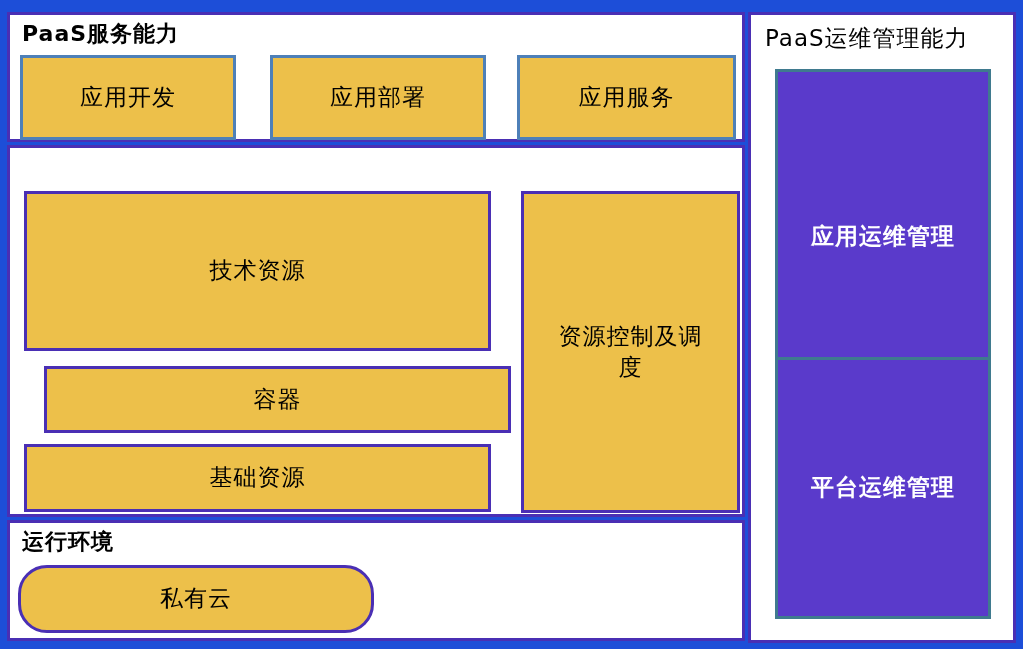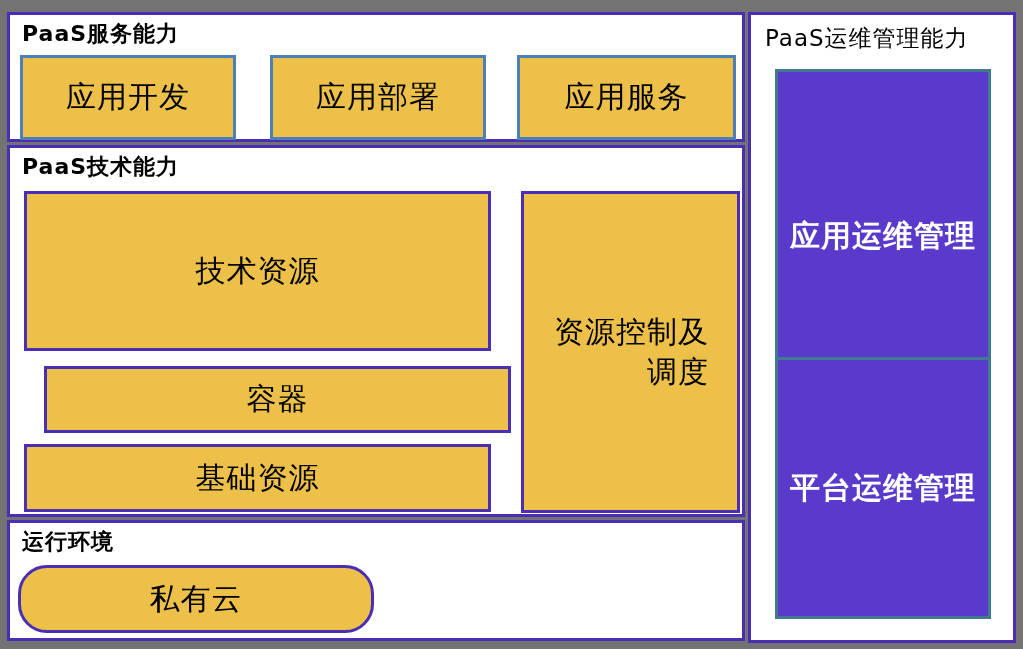--- a/index.html
+++ b/index.html
@@ -8,30 +8,30 @@
     --gold-box-border-blue:#4e80b8;
     --gold-box-border-purple:#4a2fb4;
     --ops-box-fill:#5a3acb;
     --ops-box-border:#3f7a8f;
     --ops-box-text:#ffffff;
     --text:#000000;
   }
   *{box-sizing:border-box;margin:0;padding:0;}
   html,body{width:1023px;height:649px;background:#ffffff;overflow:hidden;}
   body{font-family:"DejaVu Sans","Liberation Sans",sans-serif;color:var(--text);}
-  .canvas{position:relative;width:1023px;height:649px;background:#737373;}
+  .canvas{position:relative;width:1023px;height:649px;background:#1d4ed8;}
   .sec{position:absolute;border:3px solid var(--section-border);background:#ffffff;}
   #sec-service{left:7px;top:12px;width:738px;height:130px;}
   #sec-tech{left:7px;top:145px;width:738px;height:372px;}
   #sec-runtime{left:7px;top:520px;width:738px;height:121px;}
   #panel-ops{left:748px;top:12px;width:268px;height:631px;}
   .sec-title{position:absolute;left:12px;top:4px;font-size:22px;font-weight:bold;letter-spacing:1px;white-space:nowrap;}
   .panel-title{position:absolute;left:14px;top:8px;font-size:23px;font-weight:normal;letter-spacing:1px;white-space:nowrap;}
-  .box{position:absolute;display:flex;align-items:center;justify-content:center;text-align:right;
-       font-size:30px;letter-spacing:1px;line-height:1.35;}
+  .box{position:absolute;display:flex;align-items:center;justify-content:center;text-align:center;
+       font-size:23px;letter-spacing:1px;line-height:1.35;}
   .gold-blue{background:var(--gold-fill);border:3px solid var(--gold-box-border-blue);}
   .gold-purple{background:var(--gold-fill);border:3px solid var(--gold-box-border-purple);}
   .ops-box{background:var(--ops-box-fill);border:3px solid var(--ops-box-border);
            color:var(--ops-box-text);font-weight:bold;}
   
   #box-app-dev{left:10px;top:40px;width:216px;height:85px;}
   #box-app-deploy{left:260px;top:40px;width:216px;height:85px;}
   #box-app-service{left:507px;top:40px;width:219px;height:85px;}
   
   #box-tech-res{left:14px;top:43px;width:467px;height:160px;}
@@ -51,21 +51,20 @@
 <div class="canvas">
 
   <section class="sec" id="sec-service">
     <div class="sec-title">PaaS服务能力</div>
     <div class="box gold-blue" id="box-app-dev">应用开发</div>
     <div class="box gold-blue" id="box-app-deploy">应用部署</div>
     <div class="box gold-blue" id="box-app-service">应用服务</div>
   </section>
 
   <section class="sec" id="sec-tech">
-    <div class="sec-title">PaaS技术能力</div>
     <div class="box gold-purple" id="box-tech-res">技术资源</div>
     <div class="box gold-purple" id="box-container">容器</div>
     <div class="box gold-purple" id="box-basic-res">基础资源</div>
     <div class="box gold-purple" id="box-res-control">资源控制及调度</div>
   </section>
 
   <section class="sec" id="sec-runtime">
     <div class="sec-title">运行环境</div>
     <div class="box gold-purple" id="box-private-cloud">私有云</div>
   </section>

